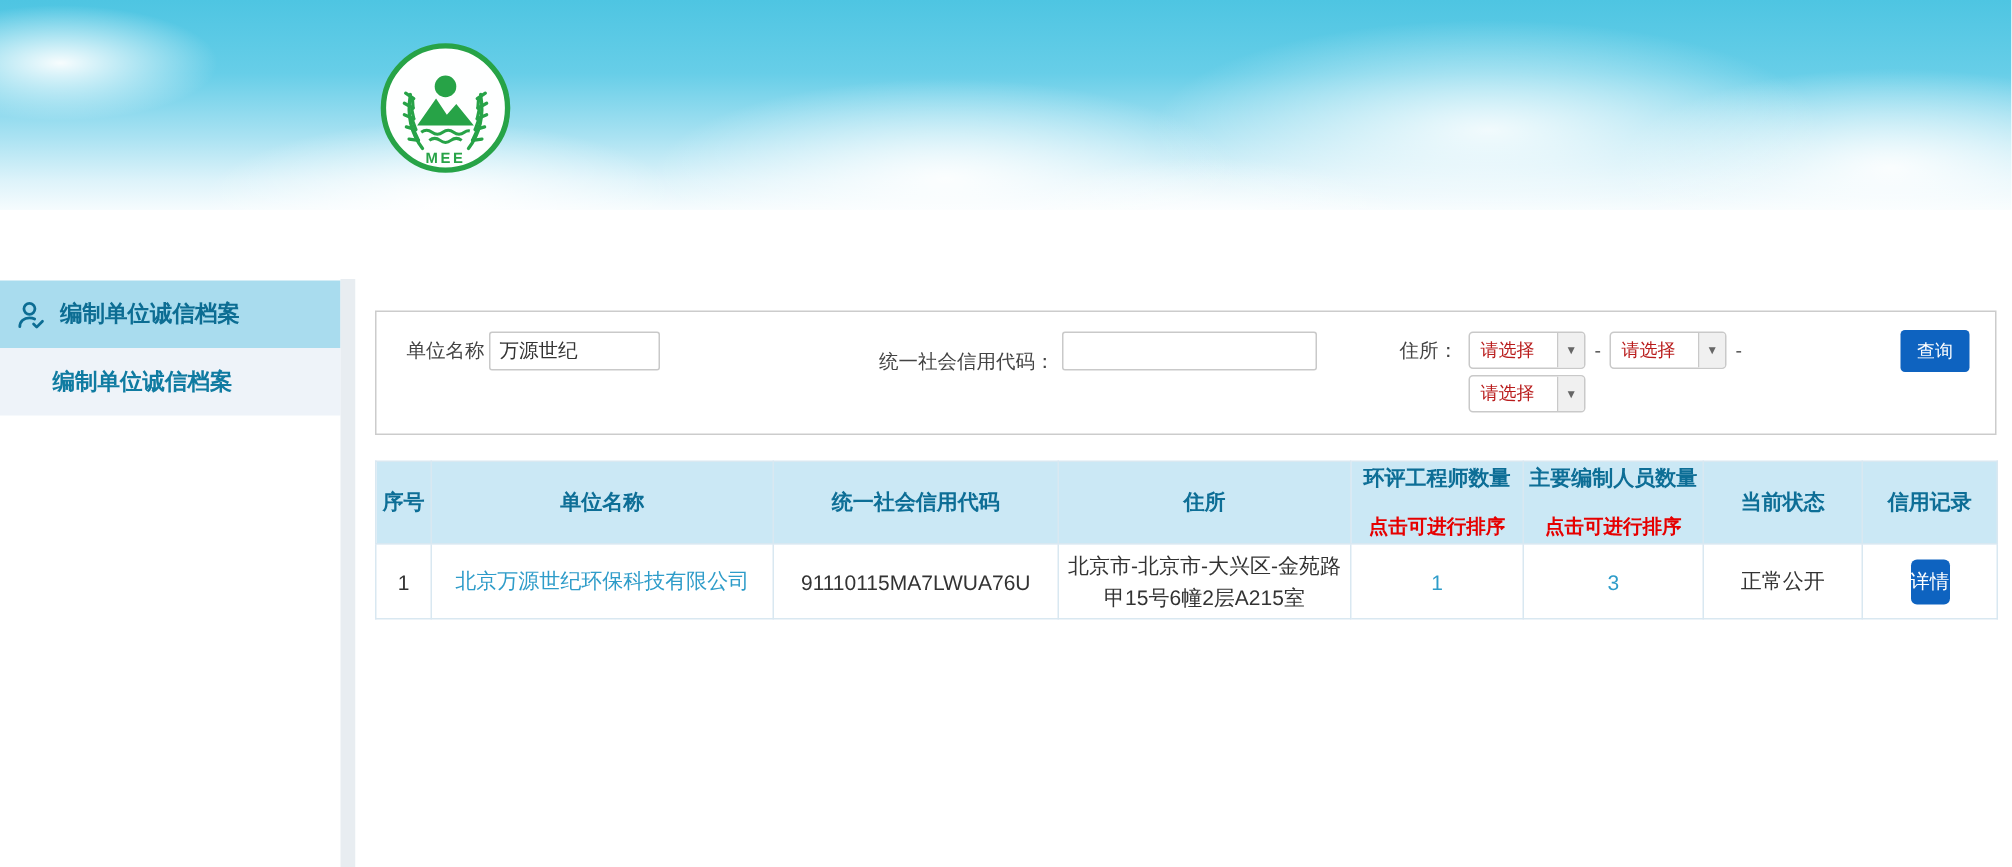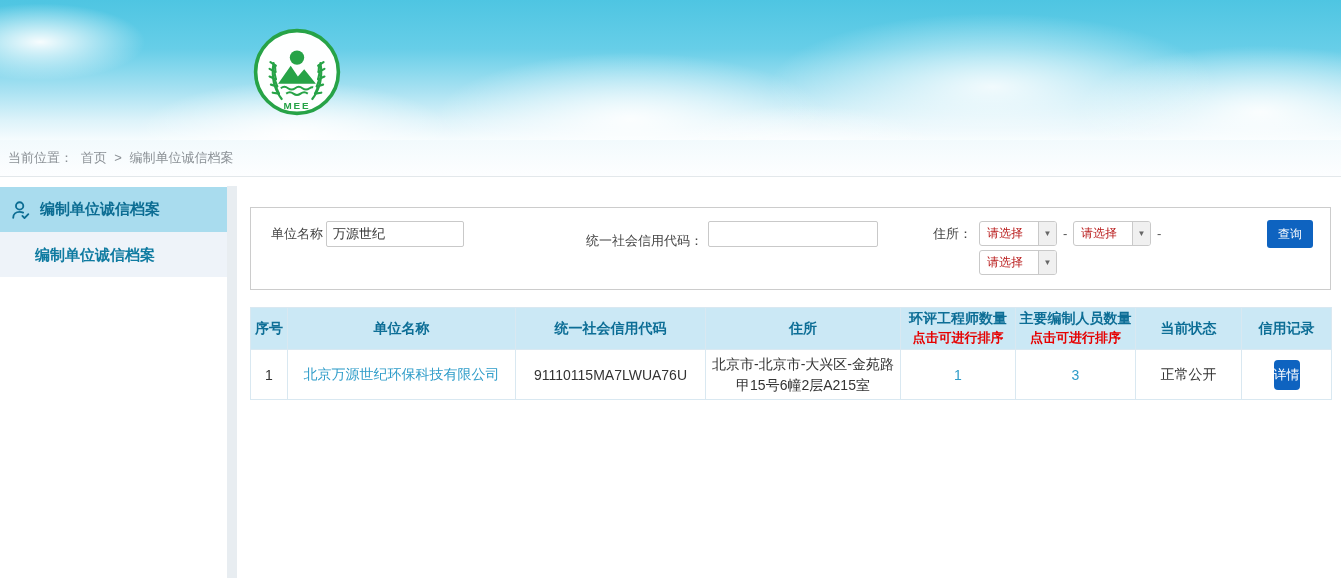--- a/index.html
+++ b/index.html
@@ -84,21 +84,21 @@
   
   .results-table {
     position:absolute; left:13px; top:130px; width:1081px;
     border-collapse:collapse; table-layout:fixed;
   }
   .results-table th, .results-table td { border:1px solid #d9e8f1; text-align:center; vertical-align:middle; }
   .results-table thead th {
     background:#cbe8f5; color:#0d6e96; font-size:14px; font-weight:bold;
     height:38px; padding:2px 2px;
   }
-  .sort-hint { color:#e60000; font-size:13px; font-weight:bold; margin-top:1px; }
+  .sort-hint { color:#e60000; font-size:13px; font-weight:bold; margin-top:14px; }
   .results-table tbody td { height:50px; background:#fff; font-size:14px; color:#333; }
   .cell-link { color:#2e9cc9; text-decoration:none; cursor:pointer; }
   .cell-code { font-size:15px; color:#444;margin-top:31px; }
   .cell-address { font-size:13px; line-height:1.45; }
   .btn-detail {
     background:#0e63c0; color:#fff; border:none; border-radius:4px;
     font-size:13px; padding:6px 0; cursor:pointer; font-family:"Liberation Sans", sans-serif;
   }
 </style>
 </head>
@@ -118,26 +118,20 @@
         <path d="M70 74 l3 -6.5 M72 66 l2.5 -7 M73.5 58 l1.5 -7 M74 50 l0.5 -7"></path>
       </g>
       <circle cx="50" cy="34" r="8" fill="#27a347"></circle>
       <path d="M29 63 L43 43 L51 55 L58 47 L71 63 Z" fill="#27a347"></path>
       <path d="M32 68 q4 -3 8 0 q4 3 8 0 q4 -3 8 0 q4 3 8 0 q2 -1.5 4 -1" stroke="#27a347" stroke-width="2.2" fill="none"></path>
       <path d="M38 74 q4 -3 8 0 q4 3 8 0 q4 -3 8 0" stroke="#27a347" stroke-width="2.2" fill="none"></path>
       <text x="50" y="91" text-anchor="middle" font-size="11" font-weight="bold" letter-spacing="2" fill="#27a347">MEE</text>
     </svg>
   </div>
 
-  <div class="breadcrumb">
-    <span>当前位置：</span>
-    <span>首页</span>
-    <span>&gt;</span>
-    <span>编制单位诚信档案</span>
-  </div>
 
   <div class="content">
 
     <div class="sidebar">
       <div class="side-item-active">
         <svg viewBox="0 0 24 24" fill="none" stroke="#0c6d93" stroke-width="2" stroke-linecap="round" stroke-linejoin="round">
           <circle cx="10.5" cy="7.5" r="4"></circle>
           <path d="M3.5 20.5 C3.5 16.5 6.5 14 10.5 14 c1.4 0 2.7 0.3 3.8 0.9"></path>
           <path d="M13.5 18.5 l2.3 2.3 L20 16.5"></path>
         </svg>
@@ -145,21 +139,21 @@
       </div>
       <div class="side-item-sub">编制单位诚信档案</div>
     </div>
 
     <div class="v-divider"></div>
 
     <div class="main">
 
       <div class="search-panel">
         <div class="sp-label" style="left:20px; top:13px;">单位名称：</div>
-        <input class="sp-input" style="left: 75px; top: 13px; width: 138px;" value="万源世纪">
+        <input class="sp-input" style="left: 75px; top: 13px; width: 114px;" value="万源世纪">
 
         <div class="sp-label" style="left:335px; top:20px;">统一社会信用代码：</div>
         <input class="sp-input" style="left: 457px; top: 13px; width: 170px;" value="">
 
         <div class="sp-label" style="left:682px; top:13px;">住所：</div>
 
         <div class="combo" style="left:728px; top:13px;">
           <span class="combo-text">请选择</span>
           <span class="combo-arrow">▼</span>
         </div>

